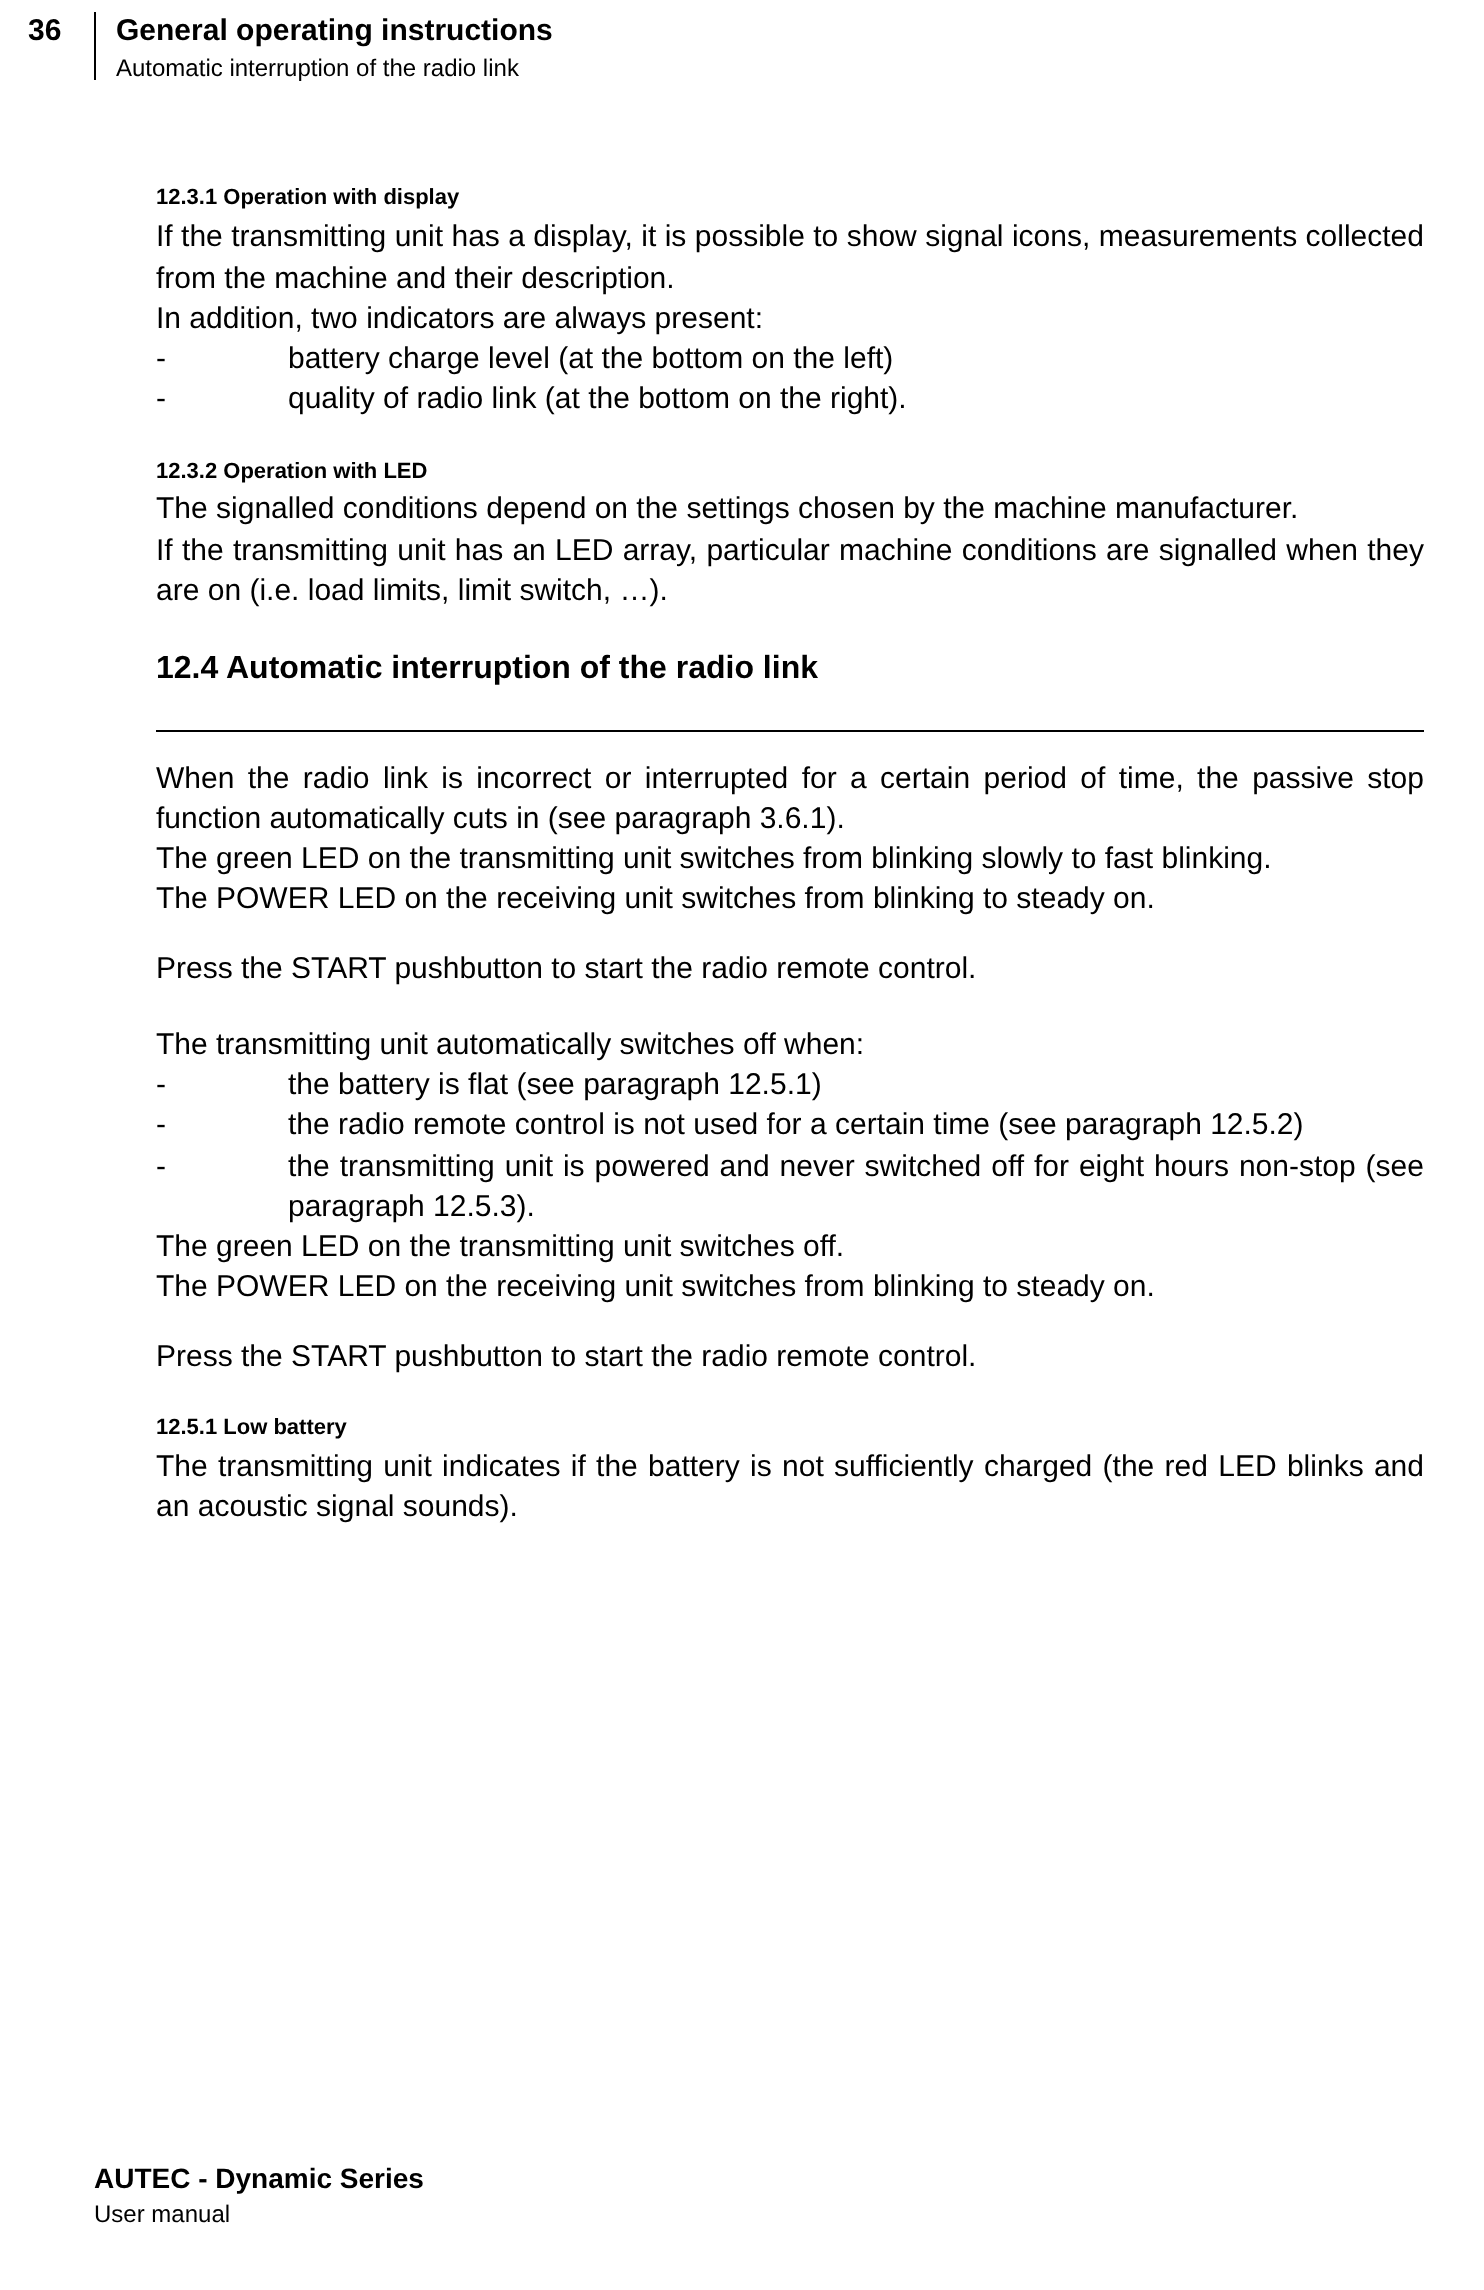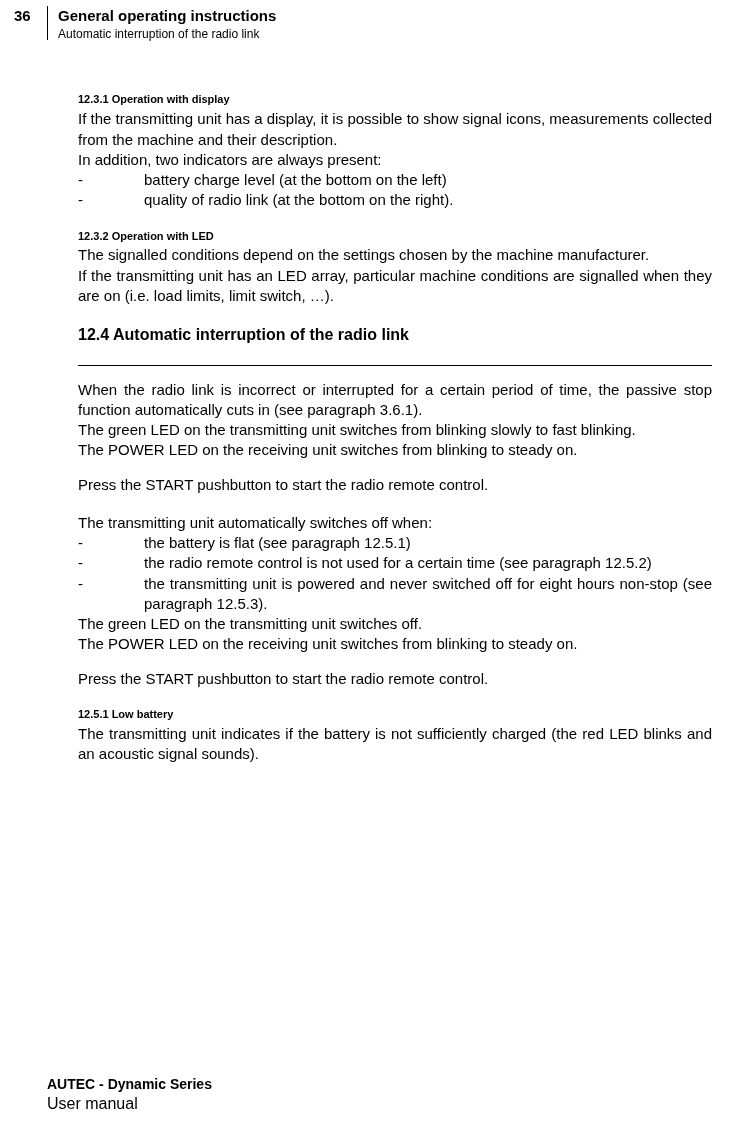--- a/index.html
+++ b/index.html
@@ -80,21 +80,21 @@
     position: absolute;
     bottom: 30px;
     left: 14px;
     margin-left: 33px;
   }
   .footer-title {
     font-weight: bold;
     font-size: 14px;
   }
   .footer-sub {
-    font-size: 16px;
+    font-size: 12px;
   }
   .spacer { height: 14px; }
 </style>
 </head>
 <body>
 
 <div class="header">
   <div class="page-num">36</div>
   <div class="header-text">
     <div class="header-title">General operating instructions</div>

